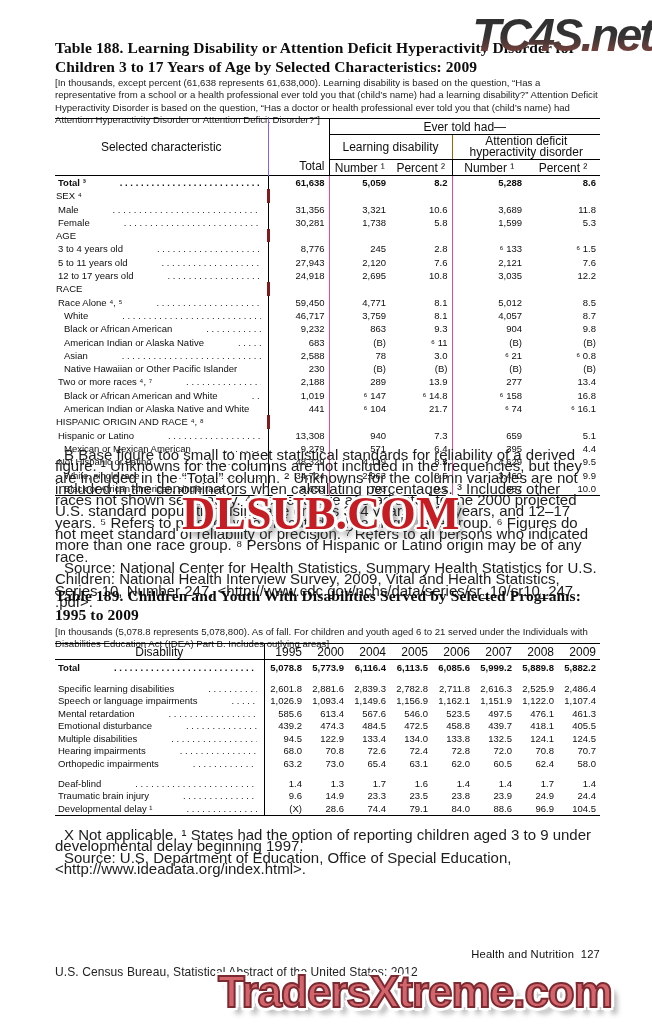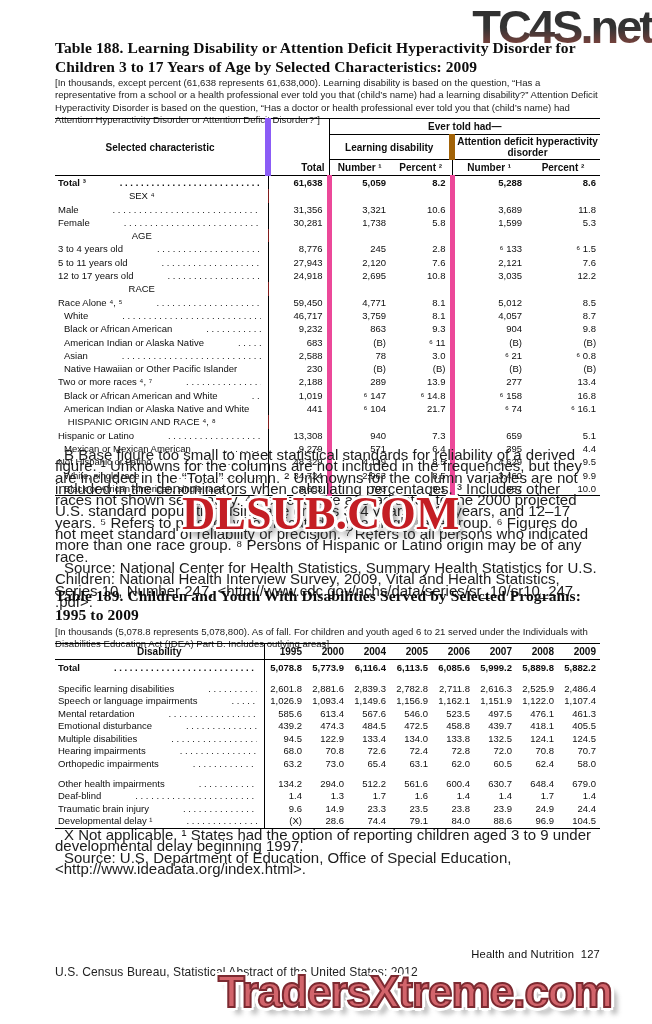--- a/index.html
+++ b/index.html
@@ -11,66 +11,66 @@
 
   
   .tbl-title{font-family:"Liberation Serif",serif;font-weight:bold;font-size:15.5px;
              line-height:19px;color:#0d0d0d;letter-spacing:.1px;width:545px;}
   .tbl-note{font-size:9.6px;line-height:12.4px;color:#1c1c1c;width:545px;}
 
   
   table.tbl{border-collapse:collapse;table-layout:fixed;width:545px;
             border-top:1.6px solid #000;border-bottom:1.6px solid #000;
             font-size:9.5px;color:#0e0e0e;}
-  table.tbl th{font-weight:bold;font-size:10px;padding:0;}
+  table.tbl th{font-weight:normal;font-size:12px;padding:0;}
   table.tbl tbody{border-top:1px solid #000;}
   td,th{overflow:hidden;white-space:nowrap;}
 
   
-  .t188 .char-h{border-right:6px solid #8b5cf6;text-align:center;vertical-align:middle;}
+  .t188 .char-h{border-right:1px solid #8b5cf6;text-align:center;vertical-align:middle;}
   .t188 .total-h{border-right:1px solid #000;text-align:right;vertical-align:bottom;padding:0 4px 2px 0;}
   .t188 .span-h{border-bottom:1px solid #000;text-align:center;height:15px;vertical-align:middle;}
   .t188 .grp-h{border-bottom:1px solid #000;text-align:center;vertical-align:middle;height:24px;line-height:11px;white-space:normal;}
-  .t188 .grp-ld{border-right:6px solid #a16207;}
+  .t188 .grp-ld{border-right:1px solid #a16207;}
   .t188 .sub-h{text-align:center;height:15px;vertical-align:middle;}
   .t188 .sub-ldp{border-right:1px solid #000;}
 
   .t188 tbody td{height:11.3px;line-height:11.3px;vertical-align:middle;}
   .t189 tbody td{height:10.5px;line-height:10.5px;vertical-align:middle;}
 
   td.lblcell{padding:0 7px 0 3px;border-right:1px solid #000;}
   td.ind .txt{padding-left:6px;}
-  td.seccell{text-align:center;border-right:1px solid #7f1d1d;padding-right:40px;}
+  td.seccell{text-align:left;border-right:3px solid #7f1d1d;padding-right:40px;}
   td.num{text-align:right;padding-right:4px;}
-  td.vr{border-right:5px solid #ec4899;}
+  td.vr{border-right:1px solid #ec4899;}
   tr.bold td{font-weight:bold;}
 
   .lbl{display:flex;align-items:baseline;gap:32px;}
   .lbl .txt{white-space:nowrap;}
   .lbl .dots{flex:1;overflow:hidden;white-space:nowrap;color:#0e0e0e;margin-left:2px;}
   .lbl .dots::after{content:". . . . . . . . . . . . . . . . . . . . . . . . . . . . . . . . . . . . . . . . . . . . . . . . . . . . . . . . . . . . . . . . . . . .";}
 
   
   .t189 .d-h{border-right:1px solid #000;text-align:center;height:15px;vertical-align:middle;}
   .t189 .y-h{text-align:right;padding-right:4px;height:15px;vertical-align:middle;}
   .t189 tr.gap td{height:5.5px;line-height:5.5px;}
   .t189 tr.bold td{height:13px;line-height:13px;}
 
   .footnote{font-size:15px;line-height:11.3px;color:#1c1c1c;width:545px;}
   .footnote p{margin:0;text-indent:9px;}
 
   .page-head-right{font-size:11.2px;color:#111;width:545px;text-align:right;letter-spacing:.2px;}
   .page-foot-left{font-size:12px;color:#222;letter-spacing:.1px;}
 
   
-  .wm-top{top:4px;right:0px;font-weight:bold;font-size:47px;letter-spacing:-3px;
+  .wm-top{top:12px;right:0px;font-weight:bold;font-size:47px;letter-spacing:-3px;
           font-family:"Liberation Sans",sans-serif;
           background:linear-gradient(180deg,#2e2e2e 0%,#343434 52%,#79423c 88%,#8a4a42 100%);
           -webkit-background-clip:text;background-clip:text;color:transparent;
-          line-height:46px;}
+          line-height:46px;font-style:italic;}
   .wm-mid{top:491px;left:182px;font-family:"Liberation Serif",serif;font-weight:bold;
           font-size:46px;line-height:46px;color:#c41e24;letter-spacing:0px;
           text-shadow:
             -3px 0 0 #fff,3px 0 0 #fff,0 -3px 0 #fff,0 3px 0 #fff,
             -2px -2px 0 #fff,2px -2px 0 #fff,-2px 2px 0 #fff,2px 2px 0 #fff,
             6px 7px 6px rgba(60,60,60,.55);}
   .wm-bot{top:969px;left:218px;font-family:"Liberation Sans",sans-serif;font-weight:bold;
           font-size:44px;line-height:46px;color:#d2646b;letter-spacing:-1px;
           -webkit-text-stroke:2px #7c2a31;
           text-shadow:
@@ -589,36 +589,20 @@
             <td></td>
             <td></td>
             <td></td>
             <td></td>
             <td></td>
             <td></td>
           </tr>
           <tr>
             <td class="lblcell">
               <div class="lbl">
-                <span class="txt">Other health impairments</span>
-                <span class="dots"></span>
-              </div>
-            </td>
-            <td class="num">134.2</td>
-            <td class="num">294.0</td>
-            <td class="num">512.2</td>
-            <td class="num">561.6</td>
-            <td class="num">600.4</td>
-            <td class="num">630.7</td>
-            <td class="num">648.4</td>
-            <td class="num">679.0</td>
-          </tr>
-          <tr>
-            <td class="lblcell">
-              <div class="lbl">
                 <span class="txt">Deaf-blind</span>
                 <span class="dots"></span>
               </div>
             </td>
             <td class="num">1.4</td>
             <td class="num">1.3</td>
             <td class="num">1.7</td>
             <td class="num">1.6</td>
             <td class="num">1.4</td>
             <td class="num">1.4</td>

